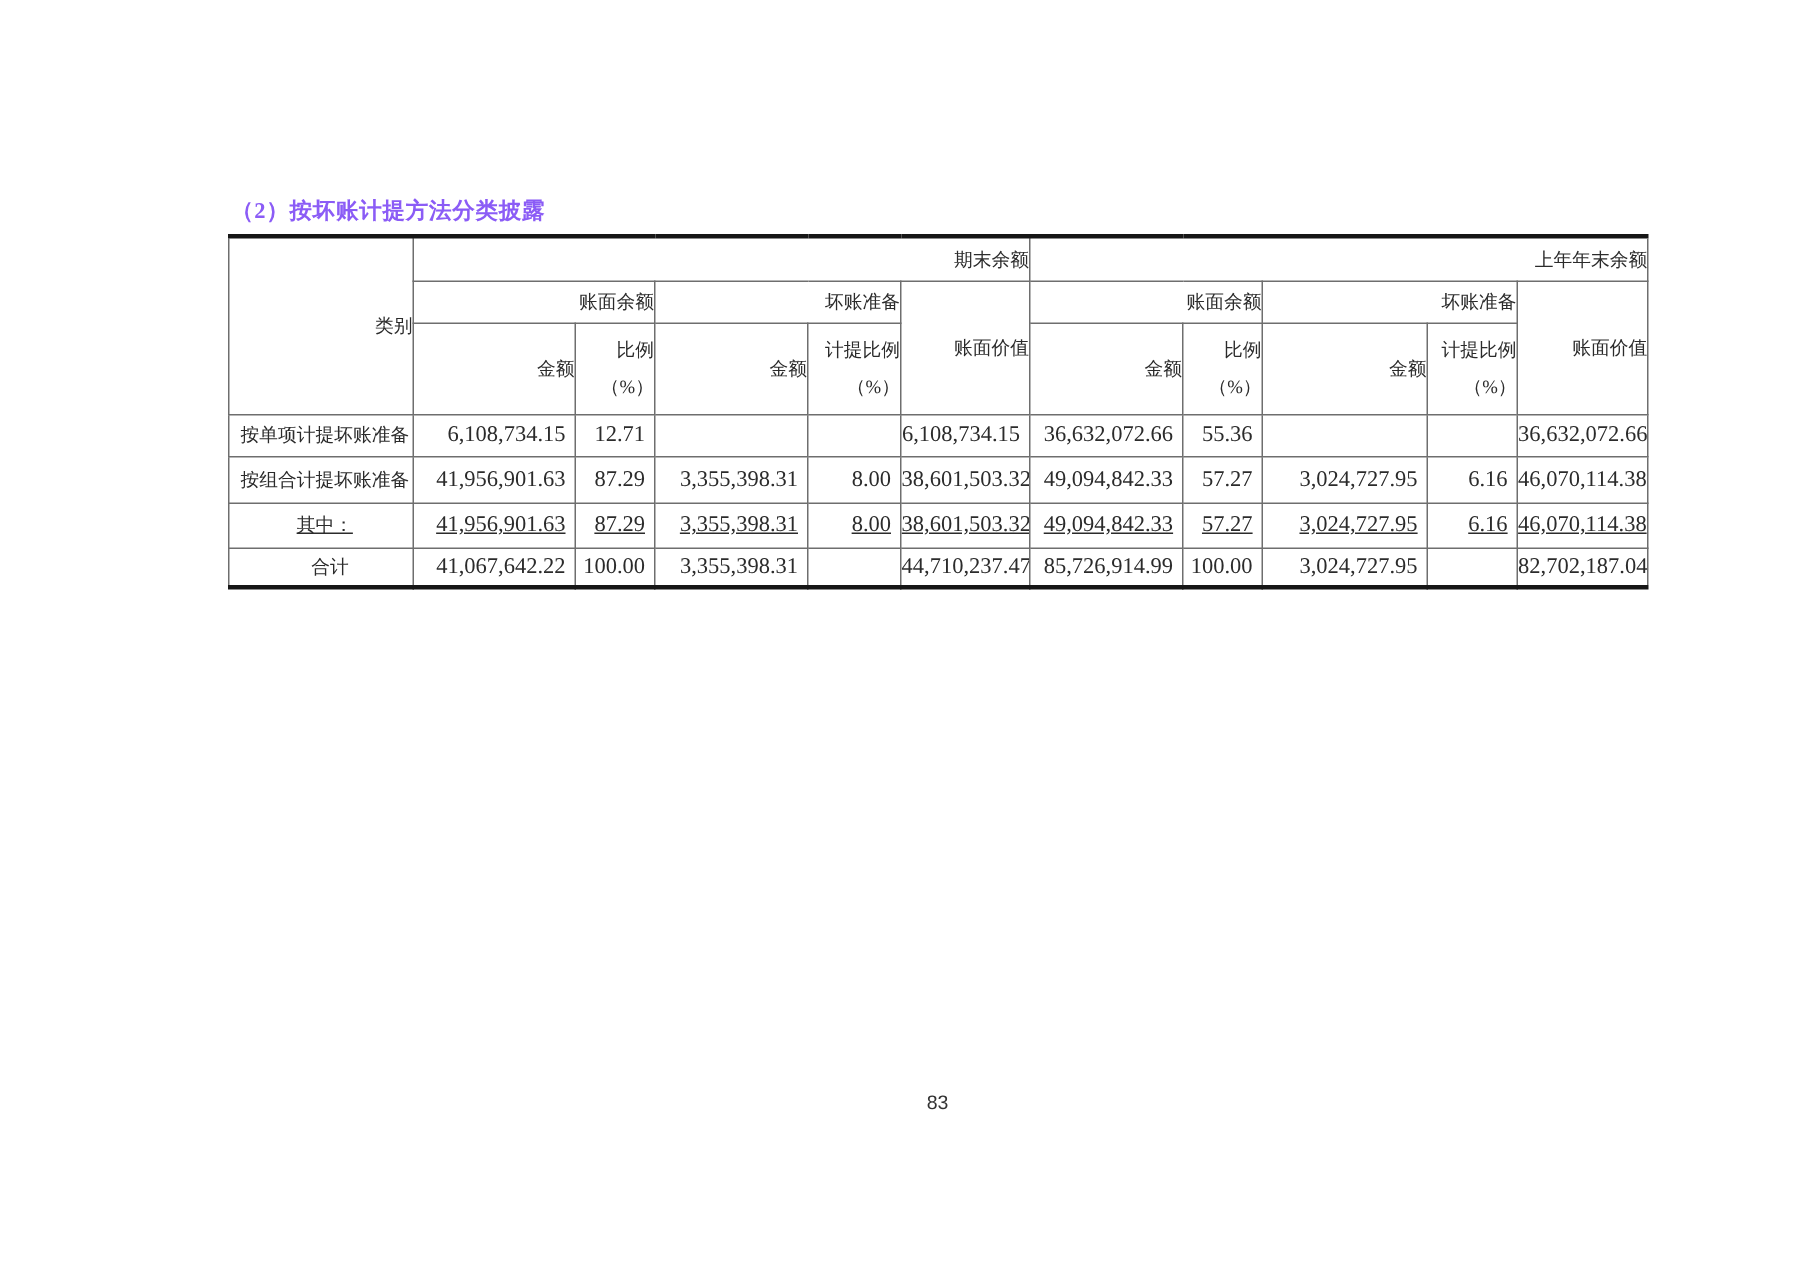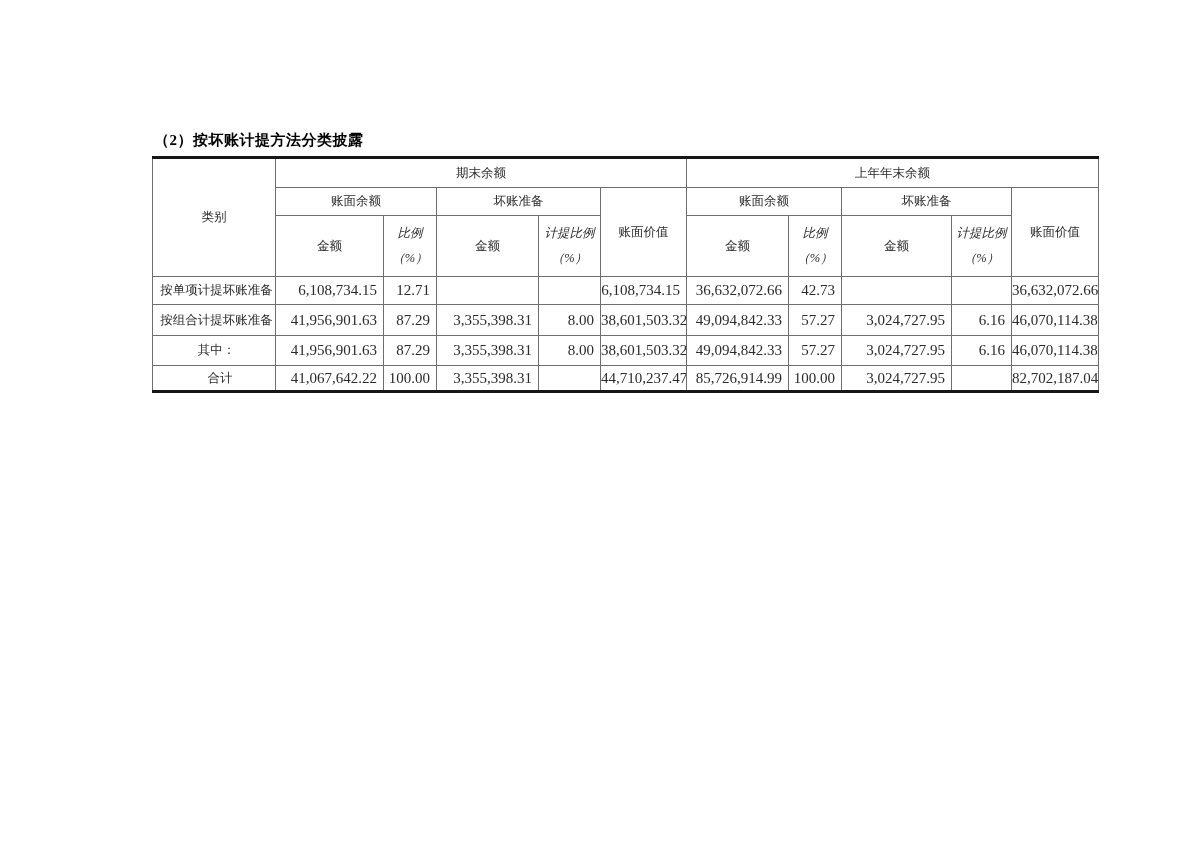--- a/index.html
+++ b/index.html
@@ -13,51 +13,51 @@
     color: #2b2b2b;
     overflow: hidden;
   }
   .title {
     position: absolute;
     left: 154px;
     top: 131px;
     font-size: 15px;
     font-weight: bold;
     letter-spacing: 0.5px;
-    color: #000000;
+    color: #8b5cf6;
     white-space: nowrap;
   }
   table.tbl {
     position: absolute;
     left: 152px;
     top: 156px;
     width: 946px;
     border-collapse: collapse;
     table-layout: fixed;
     border-top: 3px solid #161616;
     border-bottom: 3px solid #161616;
   }
   table.tbl th, table.tbl td {
     border: 1px solid #6e6e6e;
     font-weight: normal;
     vertical-align: middle;
     overflow: hidden;
   }
   table.tbl th {
     font-size: 12.5px;
-    text-align: center;
+    text-align: right;
     color: #2b2b2b;
   }
   tr.hr1 th { height: 30px; }
   tr.hr2 th { height: 28px; }
   tr.hr3 th { height: 61px; }
-  th.twoline { white-space: pre-line; line-height: 25px; font-style: italic; }
+  th.twoline { white-space: pre-line; line-height: 25px; }
   tbody tr.ra td { height: 28px; }
   tbody tr.rb td { height: 31px; margin-left: 31px; }
-  tbody tr.rc td { height: 30px; }
+  tbody tr.rc td { height: 30px; text-decoration: underline; }
   tbody tr.rd td { height: 26px; }
   td.lbl {
     font-size: 12.5px;
     text-align: center;
     padding-left: 5px;
     white-space: nowrap;
   }
   td.lbl.center { text-align: center; padding-left: 12px; margin-top: 24px; }
   td.num {
     font-size: 15px;
@@ -128,21 +128,21 @@
     </thead>
     <tbody>
       <tr class="ra">
         <td class="lbl">按单项计提坏账准备</td>
         <td class="num">6,108,734.15</td>
         <td class="num">12.71</td>
         <td class="num"></td>
         <td class="num"></td>
         <td class="num">6,108,734.15</td>
         <td class="num">36,632,072.66</td>
-        <td class="num">42.73</td>
+        <td class="num">55.36</td>
         <td class="num"></td>
         <td class="num"></td>
         <td class="num">36,632,072.66</td>
       </tr>
       <tr class="rb">
         <td class="lbl">按组合计提坏账准备</td>
         <td class="num">41,956,901.63</td>
         <td class="num">87.29</td>
         <td class="num">3,355,398.31</td>
         <td class="num">8.00</td>
@@ -175,14 +175,15 @@
         <td class="num">44,710,237.47</td>
         <td class="num">85,726,914.99</td>
         <td class="num">100.00</td>
         <td class="num">3,024,727.95</td>
         <td class="num"></td>
         <td class="num">82,702,187.04</td>
       </tr>
     </tbody>
   </table>
 
+  <div class="pageno">83</div>
 
 </div>
 
 </body></html>

